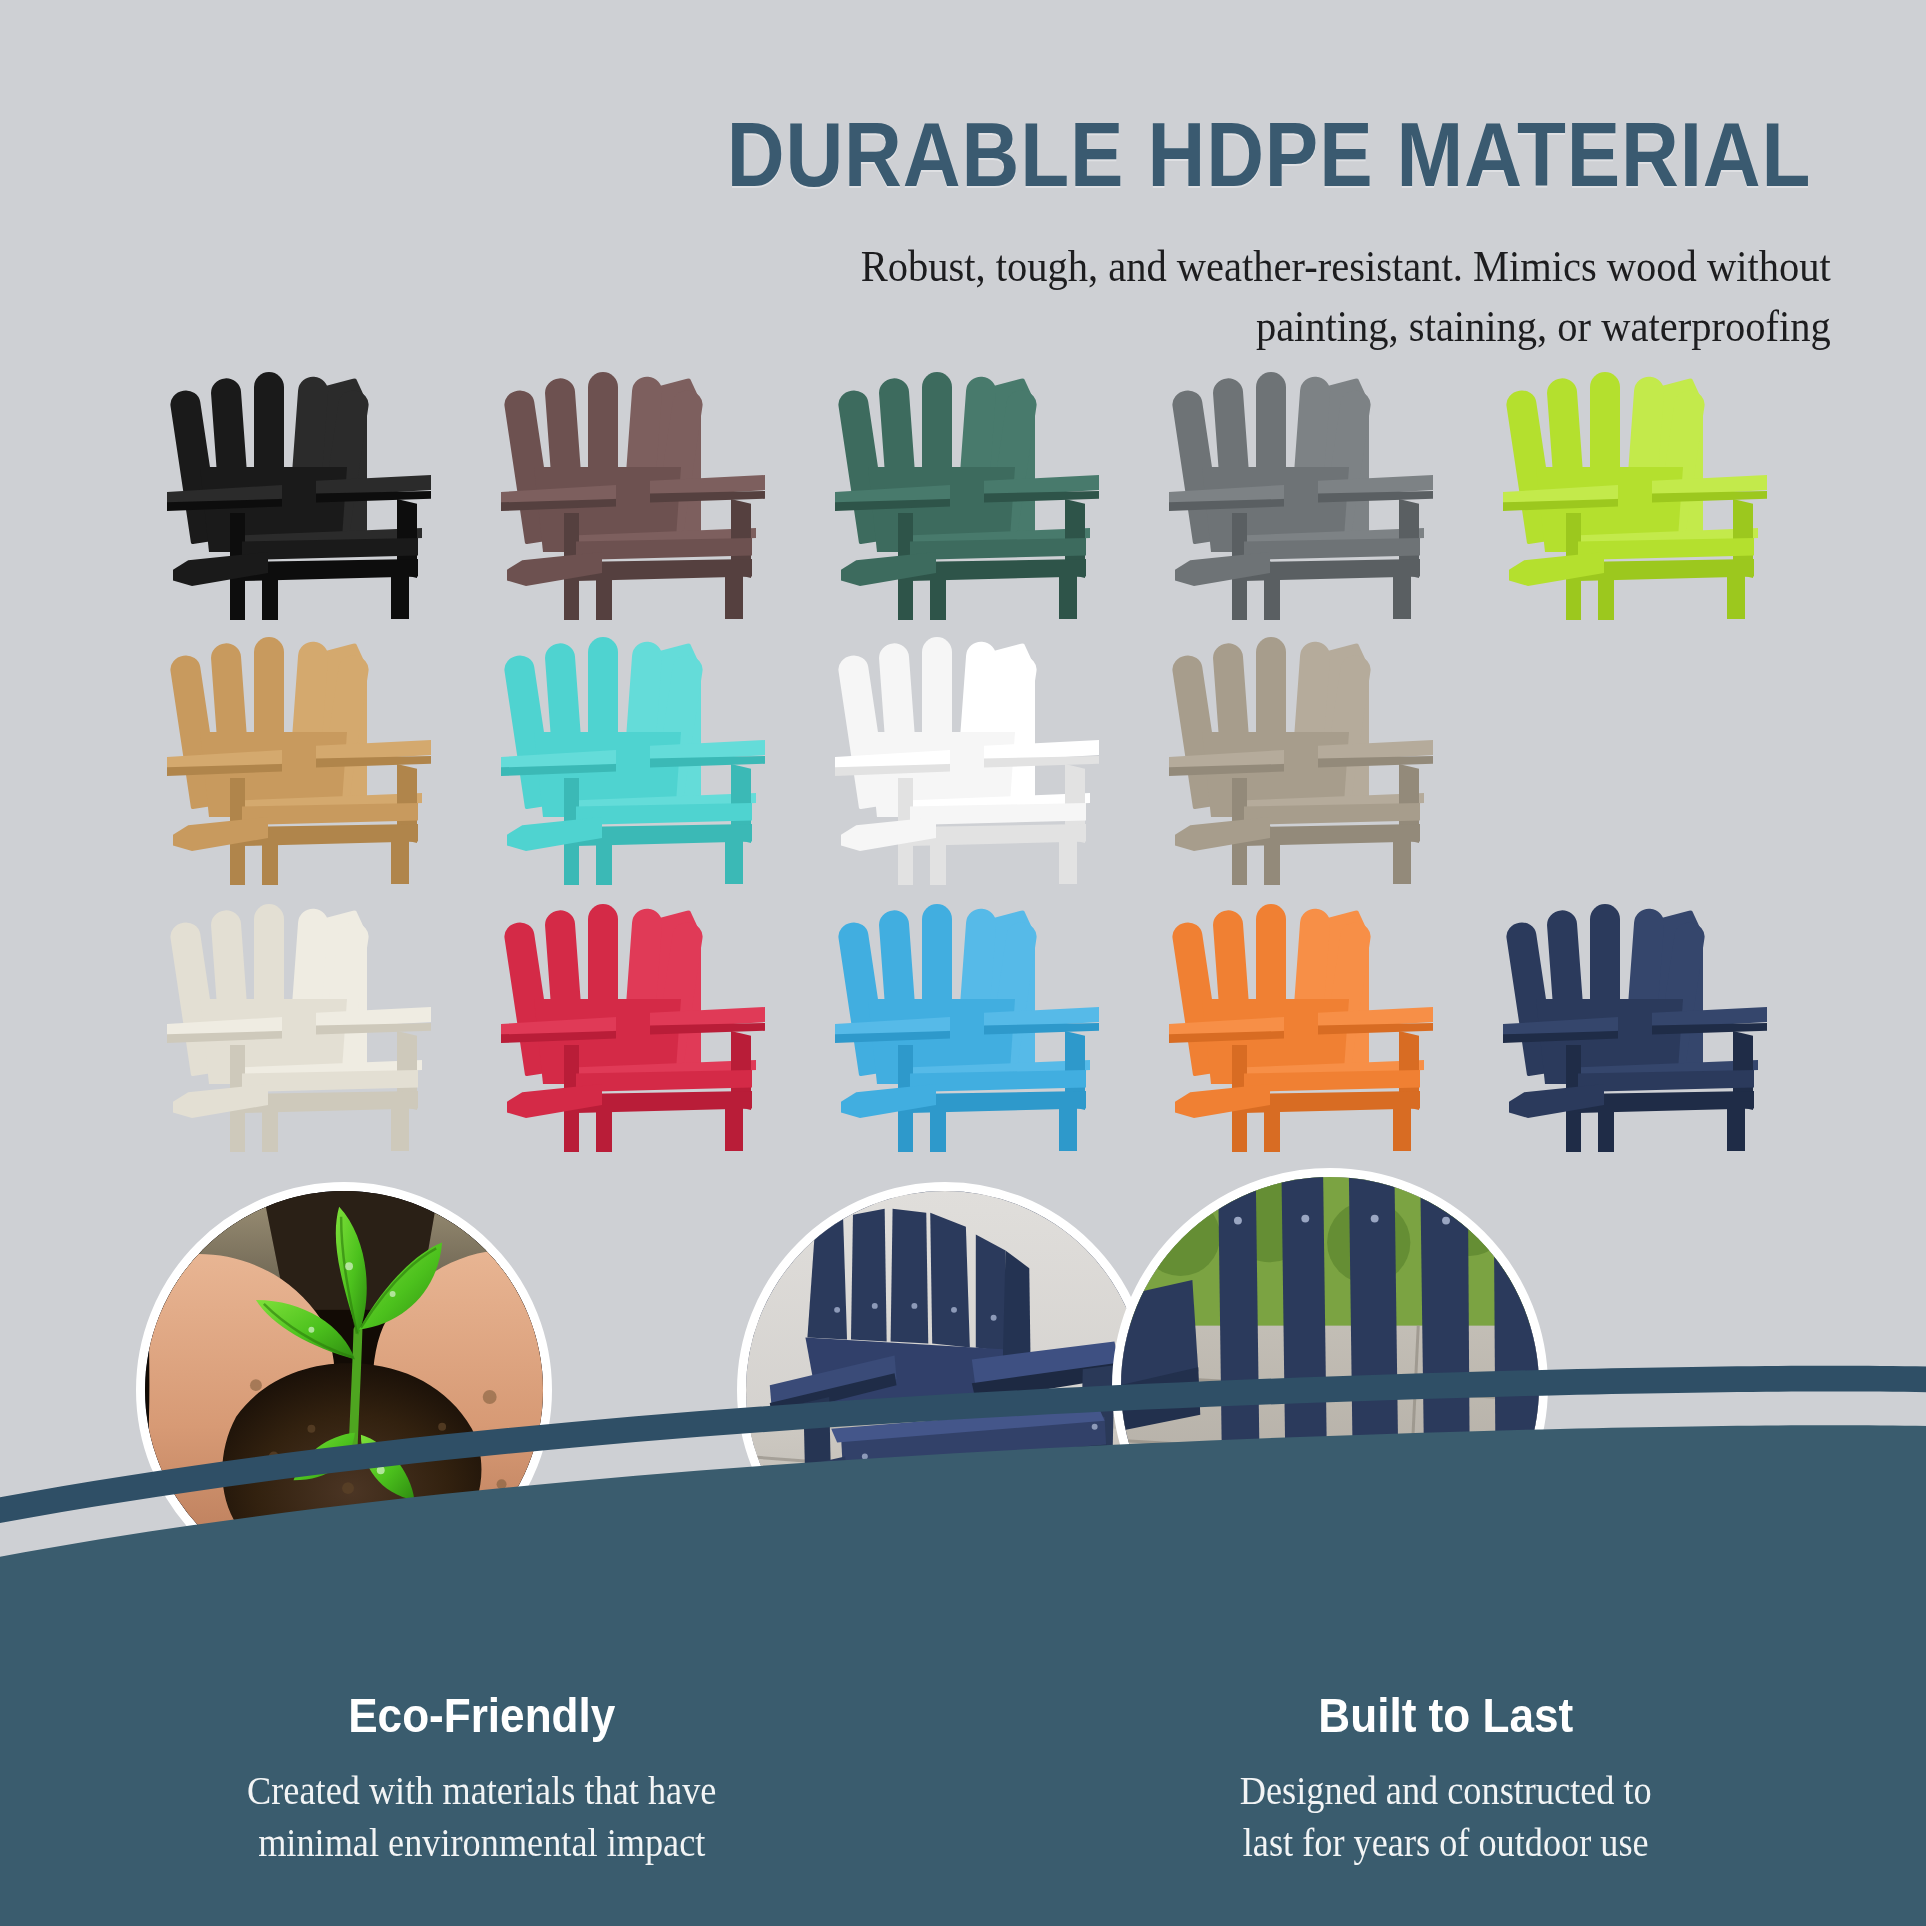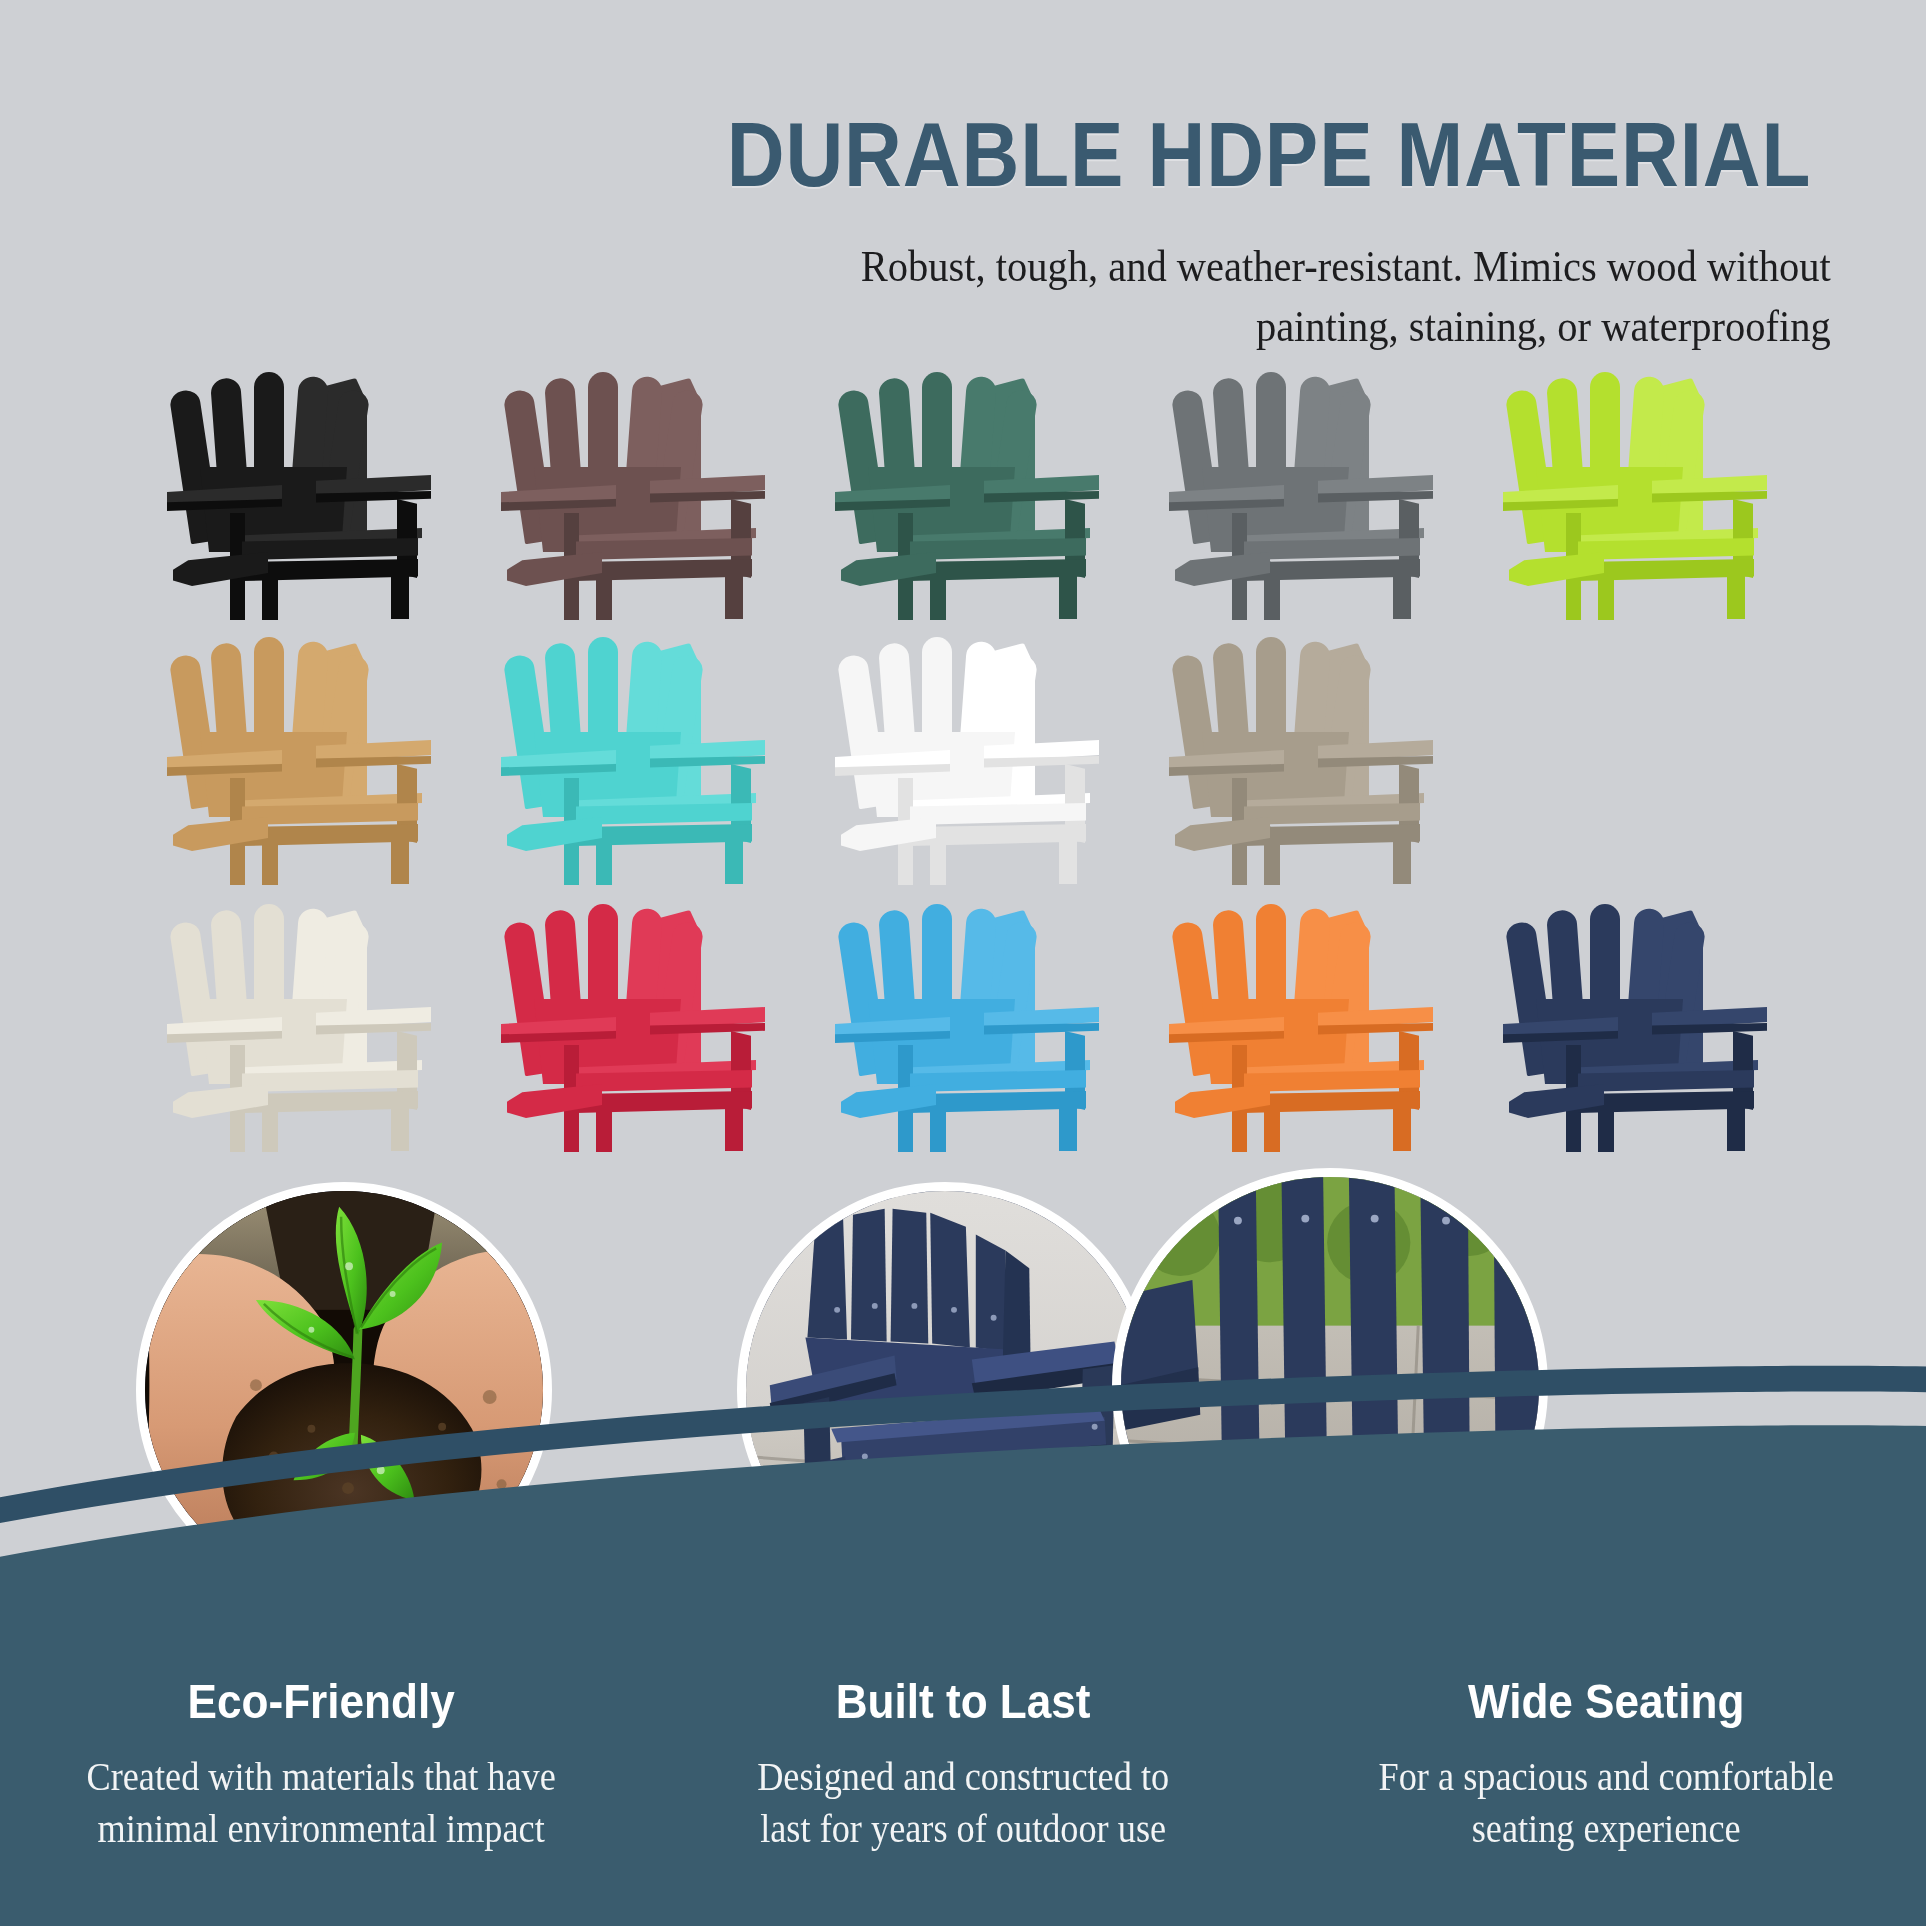--- a/index.html
+++ b/index.html
@@ -127,21 +127,21 @@
   .seat {
     position:absolute; left:69px; top:164px; width:186px; height:18px;
     background:var(--cl);
     clip-path:polygon(4% 40%, 100% 0%, 100% 56%, 0% 100%);
   }
 
   
   .footer { position:absolute; left:0; bottom:0; width:1927px; height:604px; }
   .footer-svg { position:absolute; left:0; top:0; width:1927px; height:604px; }
   .footer-content {
-    position:absolute; left:0; bottom:16px; width:1927px; height:426px;
+    position:absolute; left:0; bottom:2px; width:1927px; height:426px;
   }
 
   .circles { position:absolute; left:0; top:1182px; width:1927px; height:416px; }
   .circ {
     position:absolute; width:416px; height:416px; border-radius:50%;
     border:9px solid #ffffff; overflow:hidden;
     background:#2b3a5c;
   }
   .circ.c1 { left:136px; }
   .circ.c2 { left:737px; }
@@ -789,24 +789,17 @@
       </div>
 
       <div class="cap">
         <h3>Built to Last</h3>
         <p>
           <span>Designed and constructed to</span><br>
           <span>last for years of outdoor use</span>
         </p>
       </div>
 
-      <div class="cap">
-        <h3>Wide Seating</h3>
-        <p>
-          <span>For a spacious and comfortable</span><br>
-          <span>seating experience</span>
-        </p>
-      </div>
 
     </div>
   </div>
 </div>
 
 
 </body></html>

